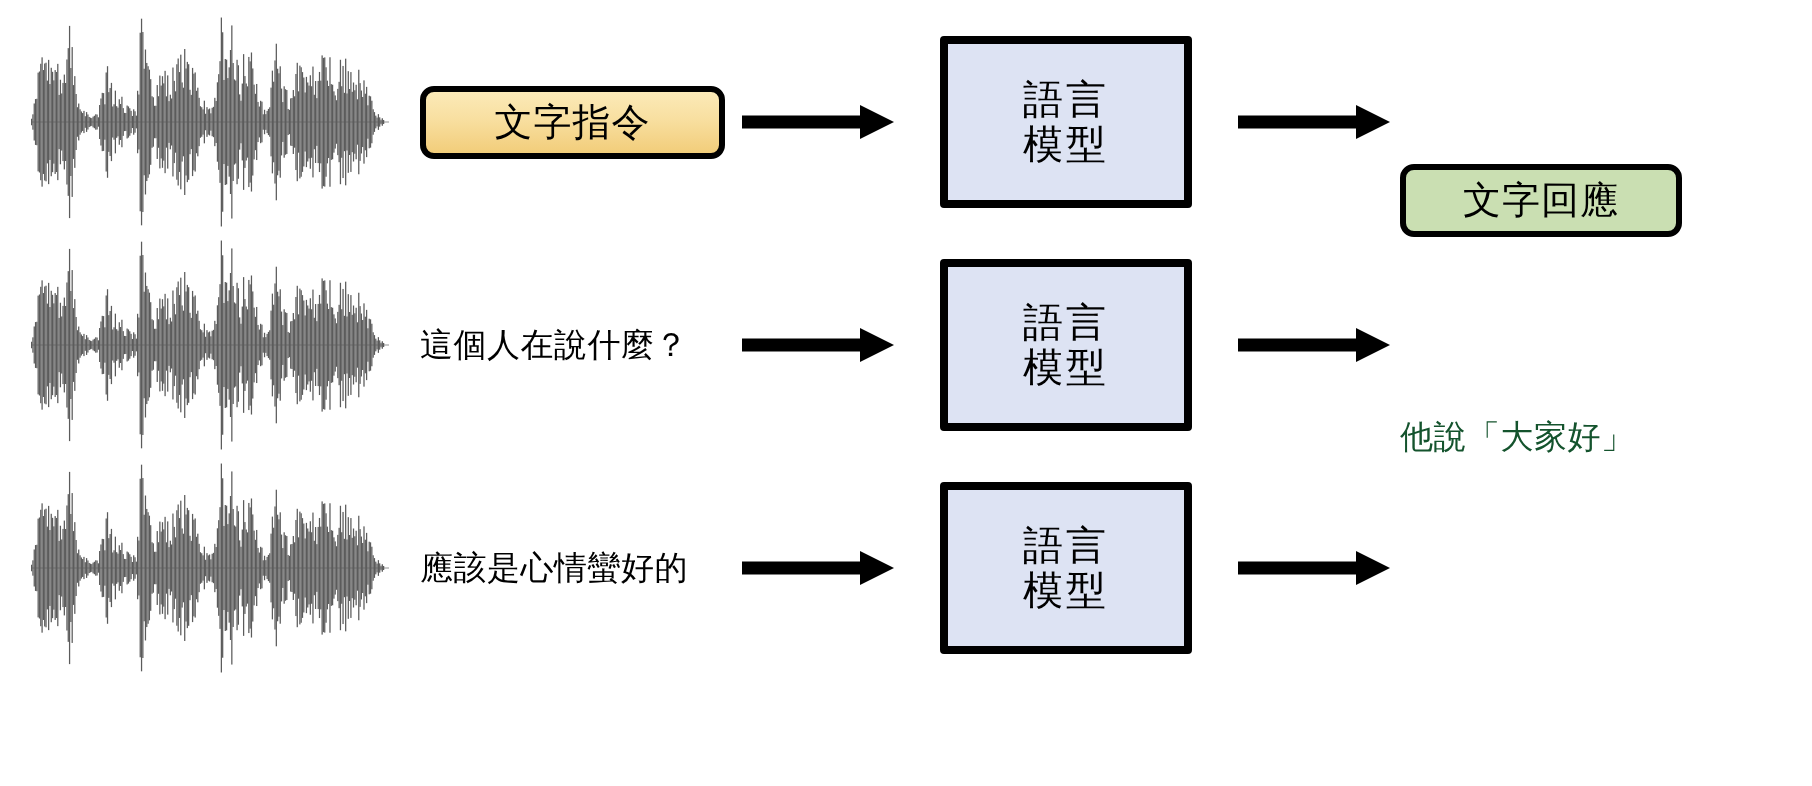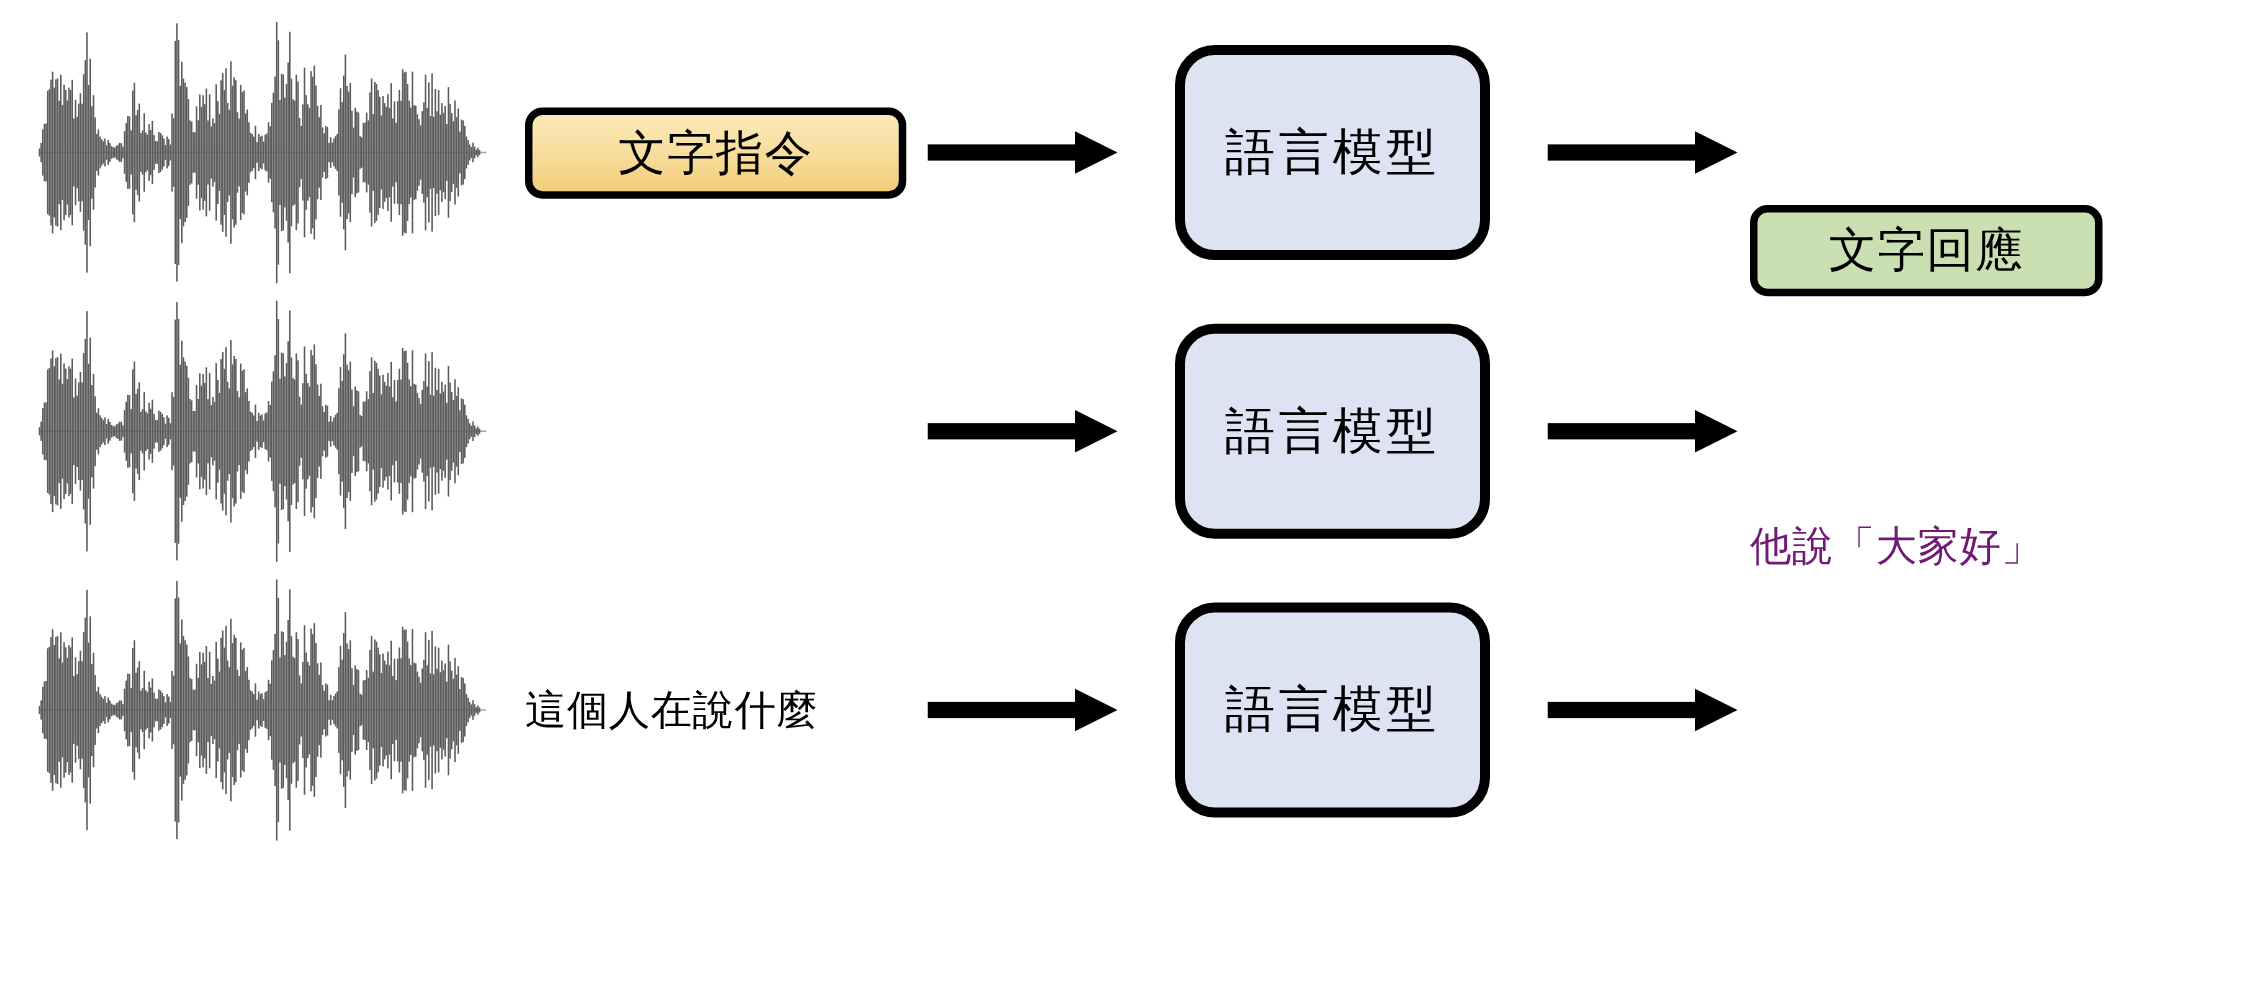--- a/index.html
+++ b/index.html
@@ -36,29 +36,29 @@
   #arrow-in-2{left:742px;width:152px;}
   #arrow-in-3{left:742px;width:152px;}
   #arrow-out-1{left:1238px;width:152px;}
   #arrow-out-2{left:1238px;width:152px;}
   #arrow-out-3{left:1238px;width:152px;}
 
   
   .model-zone{position:absolute;left:918px;top:0;width:296px;height:230px;
               display:flex;align-items:center;justify-content:center;}
   .model-box{width:252px;height:172px;background:#dde3f3;border:8px solid #000;
-             border-radius:32px;box-sizing:border-box;
-             display:flex;align-items:center;justify-content:center;}
+             border-radius:4px;box-sizing:border-box;
+             display:flex;flex-direction:column;align-items:center;justify-content:center;}
   .model-line{font-size:40px;line-height:1.12;color:#000;letter-spacing:3px;
               font-family:"DejaVu Sans","Liberation Sans",sans-serif;}
 
   
   .out-zone{position:absolute;left:1400px;top:0;width:400px;height:230px;
             display:flex;align-items:flex-end;justify-content:flex-start;}
-  .out-text{font-size:33px;color:#701a75;white-space:nowrap;letter-spacing:0.5px;
+  .out-text{font-size:33px;color:#14532d;white-space:nowrap;letter-spacing:0.5px;
             font-family:"DejaVu Sans","Liberation Sans",sans-serif;}
 </style>
 </head>
 <body>
 
 <div class="canvas">
 
   <div class="row" id="row-1">
     <div class="wave">
         <svg viewBox="0 0 368 230" width="368" height="230" xmlns="http://www.w3.org/2000/svg">
@@ -640,20 +640,23 @@
           <rect x="351.46" y="110.58" width="1.25" height="8.83" fill="#5b5b5b"></rect>
           <rect x="352.77" y="107.15" width="1.25" height="15.70" fill="#5b5b5b"></rect>
           <rect x="354.07" y="110.33" width="1.25" height="9.34" fill="#5b5b5b"></rect>
           <rect x="355.38" y="112.71" width="1.25" height="4.58" fill="#5b5b5b"></rect>
           <rect x="356.69" y="111.24" width="1.25" height="7.52" fill="#5b5b5b"></rect>
           <rect x="358.00" y="112.97" width="1.25" height="4.05" fill="#5b5b5b"></rect>
           <rect x="6" y="114.4" width="358" height="1.2" fill="#5b5b5b" opacity="0.55"></rect>
         </svg>
       </div>
 
+    <div class="prompt-zone">
+      <span class="prompt-text">這個人在說什麼？</span>
+    </div>
 
     <div class="arrow" id="arrow-in-2">
         <svg viewBox="0 0 152 230" width="152" height="230" xmlns="http://www.w3.org/2000/svg">
           <rect x="0" y="108.5" width="118" height="13" fill="#000"></rect>
           <polygon points="118,98 152,115 118,132" fill="#000"></polygon>
         </svg>
       </div>
 
     <div class="model-zone">
       <div class="model-box">
@@ -945,21 +948,21 @@
           <rect x="352.77" y="107.15" width="1.25" height="15.70" fill="#5b5b5b"></rect>
           <rect x="354.07" y="110.33" width="1.25" height="9.34" fill="#5b5b5b"></rect>
           <rect x="355.38" y="112.71" width="1.25" height="4.58" fill="#5b5b5b"></rect>
           <rect x="356.69" y="111.24" width="1.25" height="7.52" fill="#5b5b5b"></rect>
           <rect x="358.00" y="112.97" width="1.25" height="4.05" fill="#5b5b5b"></rect>
           <rect x="6" y="114.4" width="358" height="1.2" fill="#5b5b5b" opacity="0.55"></rect>
         </svg>
       </div>
 
     <div class="prompt-zone">
-      <span class="prompt-text">這個人在說什麼</span>
+      <span class="prompt-text">應該是心情蠻好的</span>
     </div>
 
     <div class="arrow" id="arrow-in-3">
         <svg viewBox="0 0 152 230" width="152" height="230" xmlns="http://www.w3.org/2000/svg">
           <rect x="0" y="108.5" width="118" height="13" fill="#000"></rect>
           <polygon points="118,98 152,115 118,132" fill="#000"></polygon>
         </svg>
       </div>
 
     <div class="model-zone">

